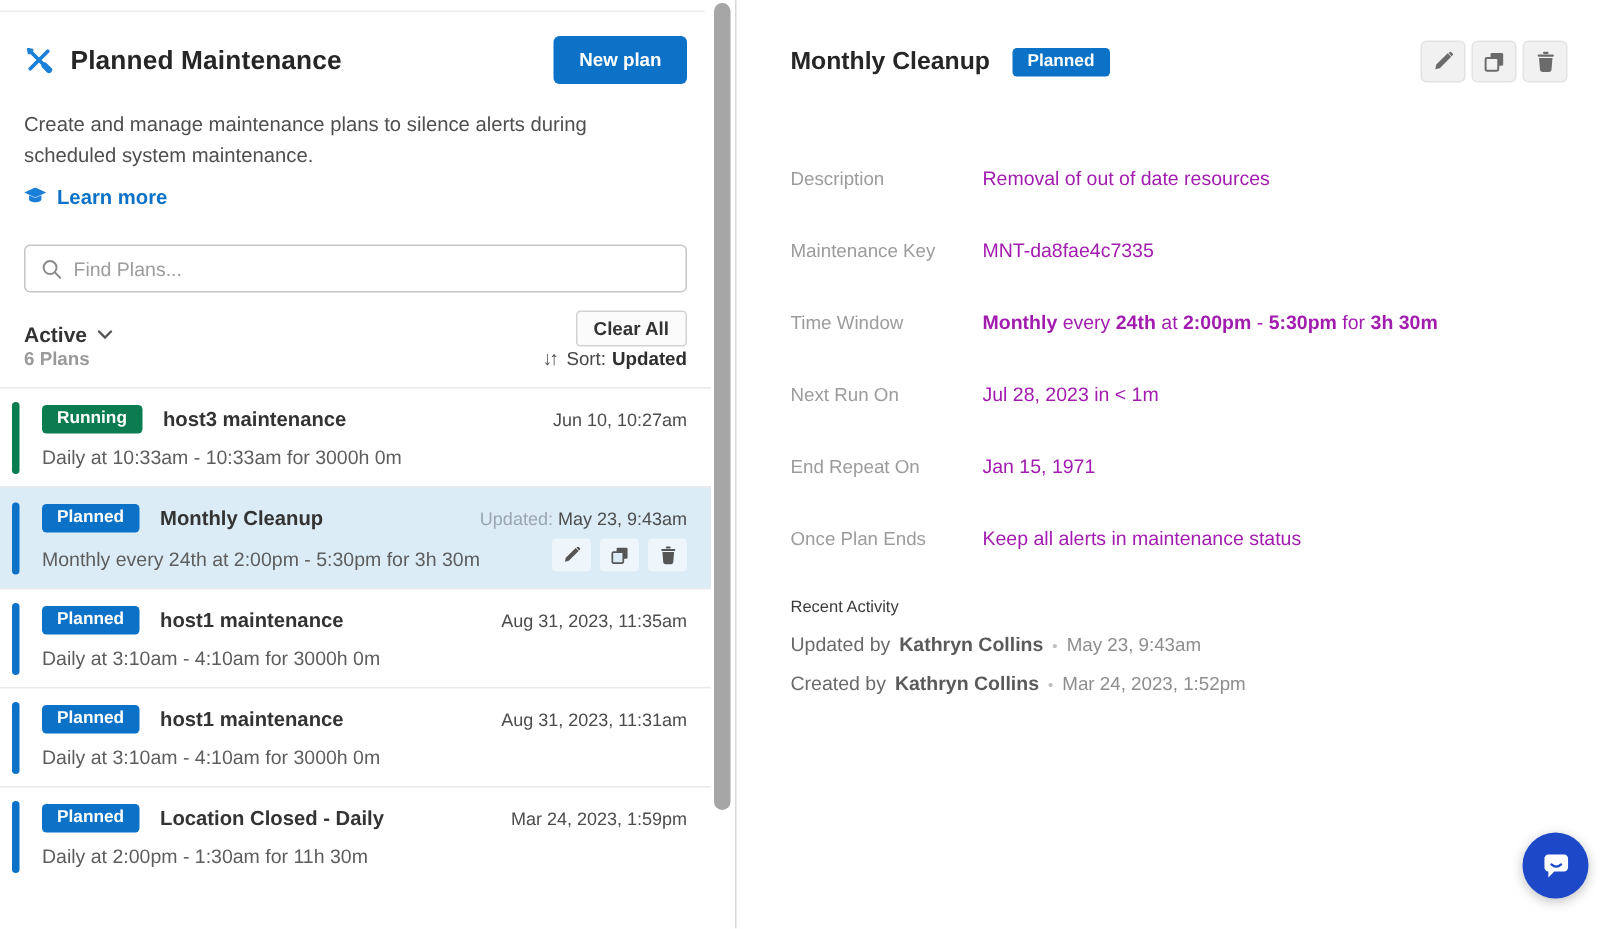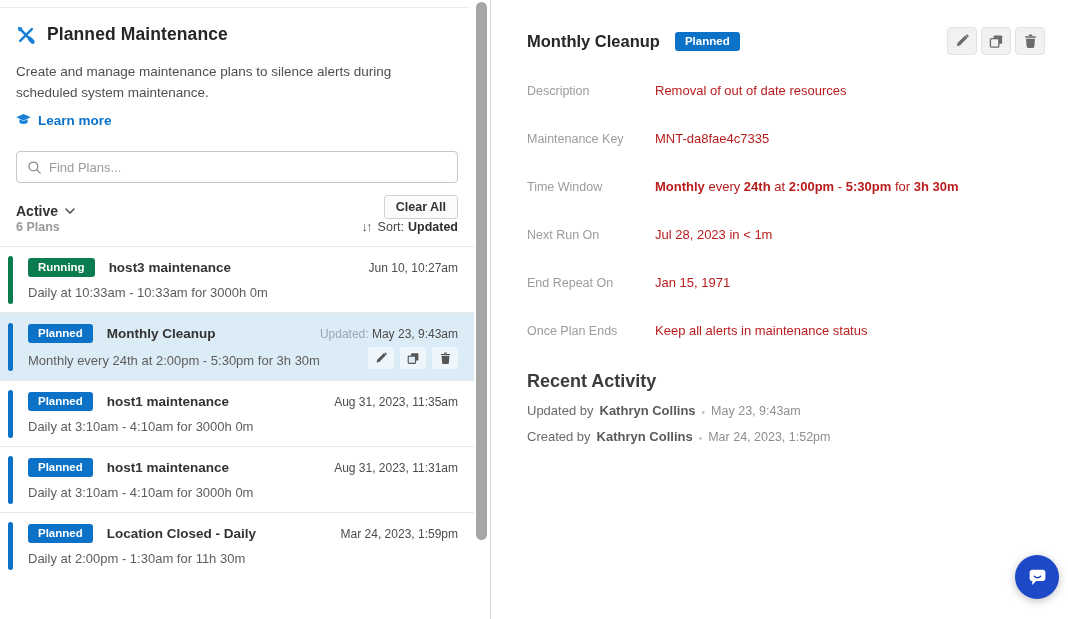--- a/index.html
+++ b/index.html
@@ -64,29 +64,29 @@
 
   
   .right-panel { position:absolute; left:491px; top:0; width:577px; height:619px; padding:27px 23px 0 36px; }
   .rp-header { display:flex; align-items:center; }
   .rp-title { font-size:16.5px; font-weight:bold; color:#262626; }
   .rp-badge { margin-left:15px; }
   .rp-actions { margin-left:auto; display:flex; gap:4px; }
   .icon-btn { width:30px; height:28px; background:#f1f1f1; border:1px solid #e3e3e3; border-radius:4px;
     display:flex; align-items:center; justify-content:center; cursor:pointer; }
 
-  .fields { margin-top:28px; }
+  .fields { margin-top:56px; }
   .field-row { display:flex; margin-bottom:33px; }
   .f-label { width:128px; flex:0 0 128px; font-size:12.5px; color:#9c9c9c; padding-top:1px; }
-  .f-value { font-size:13px; color:#b91c1c; white-space:pre-wrap; }
+  .f-value { font-size:13px; color:#a21caf; white-space:pre-wrap; }
   .f-mono { font-family:"DejaVu Sans Mono", monospace; font-size:12.5px; }
   .seg-b { font-weight:bold; }
 
   .recent { margin-top:4px; }
-  .recent-h { font-size:18px; font-weight:bold; color:#3c3c3c; }
+  .recent-h { font-size:11px; font-weight:normal; color:#3c3c3c; }
   .act-line { margin-top:11px; font-size:13px; color:#6a6a6a; display:flex; align-items:flex-end; gap:6px; }
   .act-user { font-weight:bold; color:#5a5a5a; }
   .act-dot { color:#c0c0c0; font-size:10px; }
   .act-time { color:#8e8e8e; font-size:12.5px; }
 
   
   .chat-fab { position:absolute; left:1015px; top:555px; width:44px; height:44px; border-radius:50%;
     background:#1d49c8; display:flex; align-items:center; justify-content:center;
     box-shadow:0 2px 8px rgba(0,0,0,.25); cursor:pointer; }
 </style>
@@ -104,20 +104,21 @@
             <g stroke="#1a7fd6" fill="none" stroke-linecap="round">
               <path d="M6 6 L19 19" stroke-width="3"></path>
               <path d="M19 5 L5 19" stroke-width="3"></path>
               <path d="M16.5 16.5 L20 20" stroke-width="5"></path>
               <path d="M3.5 3.5 L6.5 4" stroke-width="2.2"></path>
               <path d="M3.5 3.5 L4 6.5" stroke-width="2.2"></path>
             </g>
           </svg>
         </span>
         <h1 class="lp-title">Planned Maintenance</h1>
+        <button class="btn-primary">New plan</button>
       </div>
 
       <p class="lp-desc">Create and manage maintenance plans to silence alerts during scheduled system maintenance.</p>
 
       <a class="learn-more">
         <span>
           <svg viewBox="0 0 16 12" width="15" height="11">
             <polygon points="8,0 16,3.6 8,7.2 0,3.6" fill="#1a7fd6"></polygon>
             <path d="M3.5 5.6 v3 c0 1.2 2 2.2 4.5 2.2 s4.5-1 4.5-2.2 v-3 L8 7.6 z" fill="#1a7fd6"></path>
           </svg>

